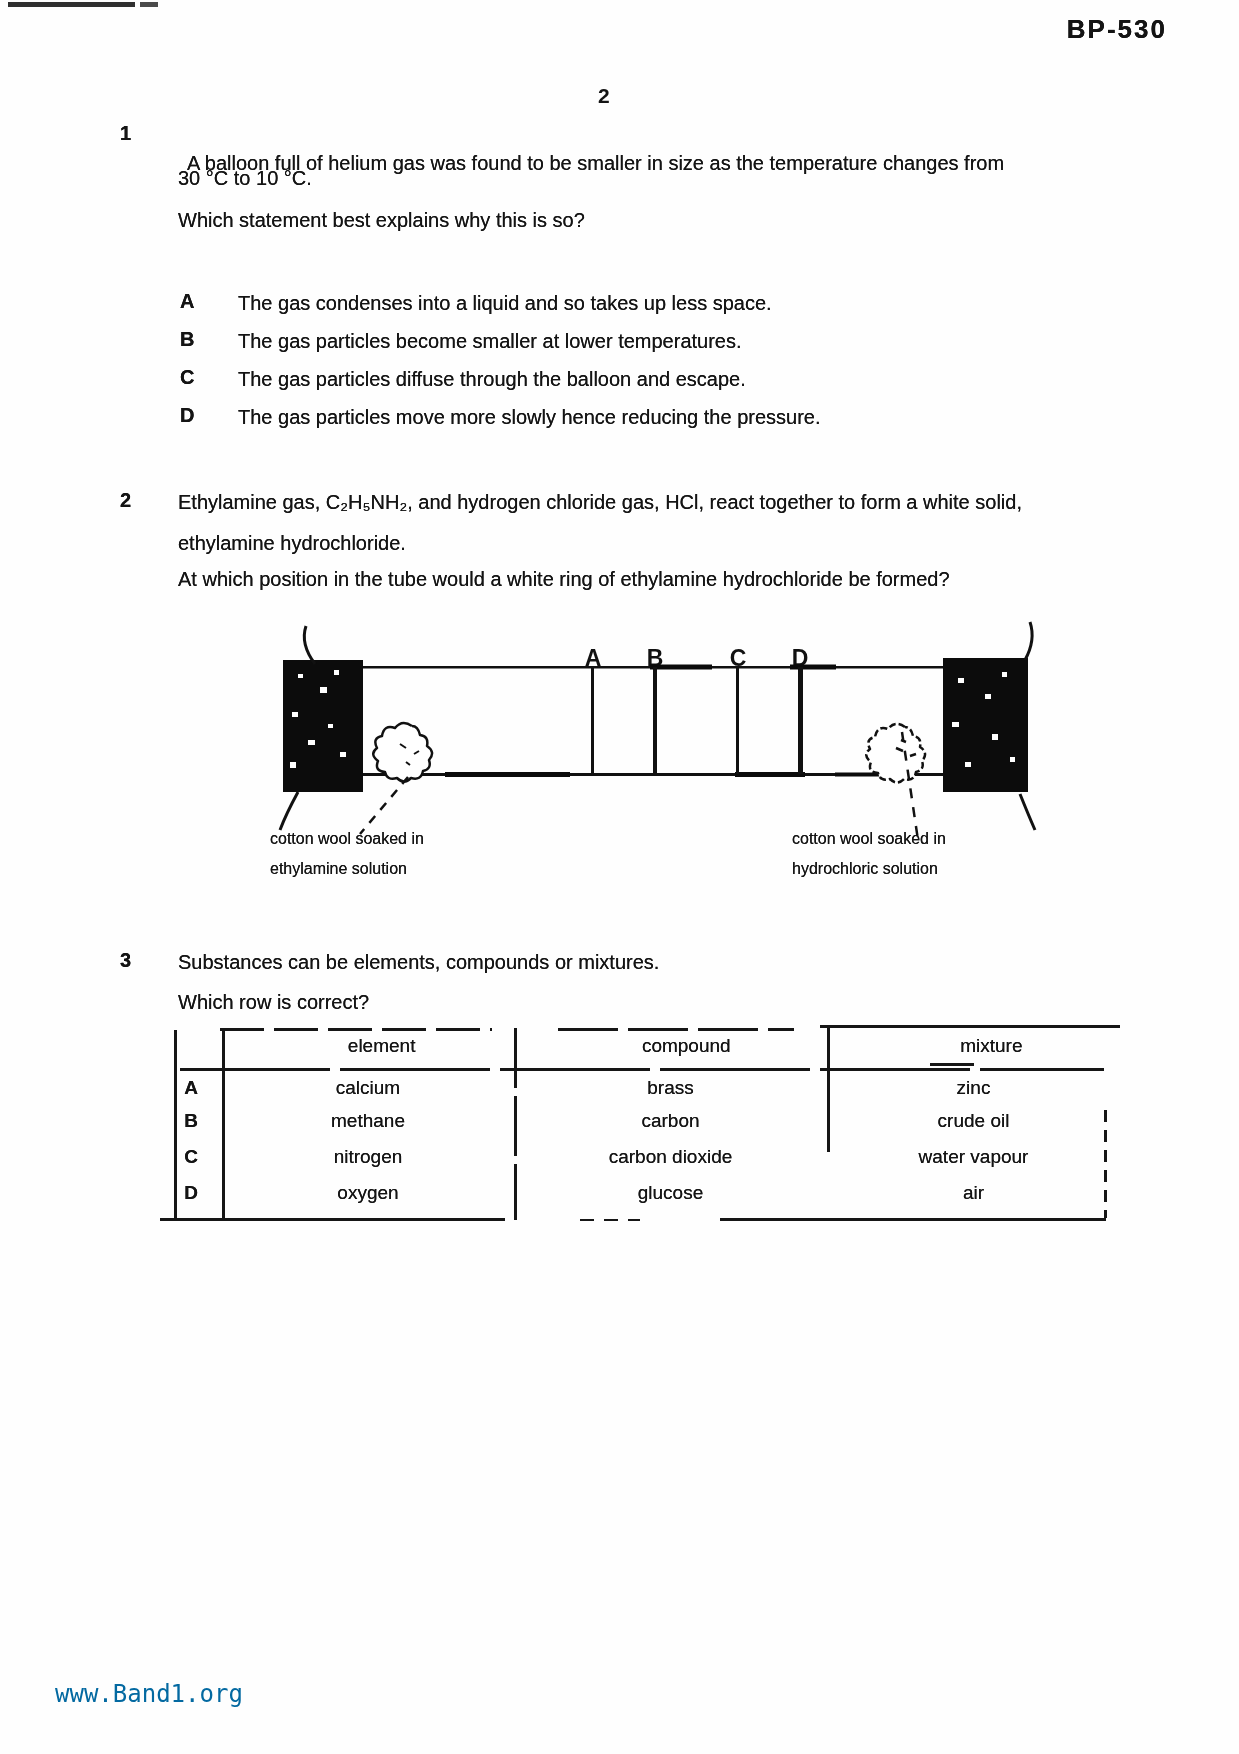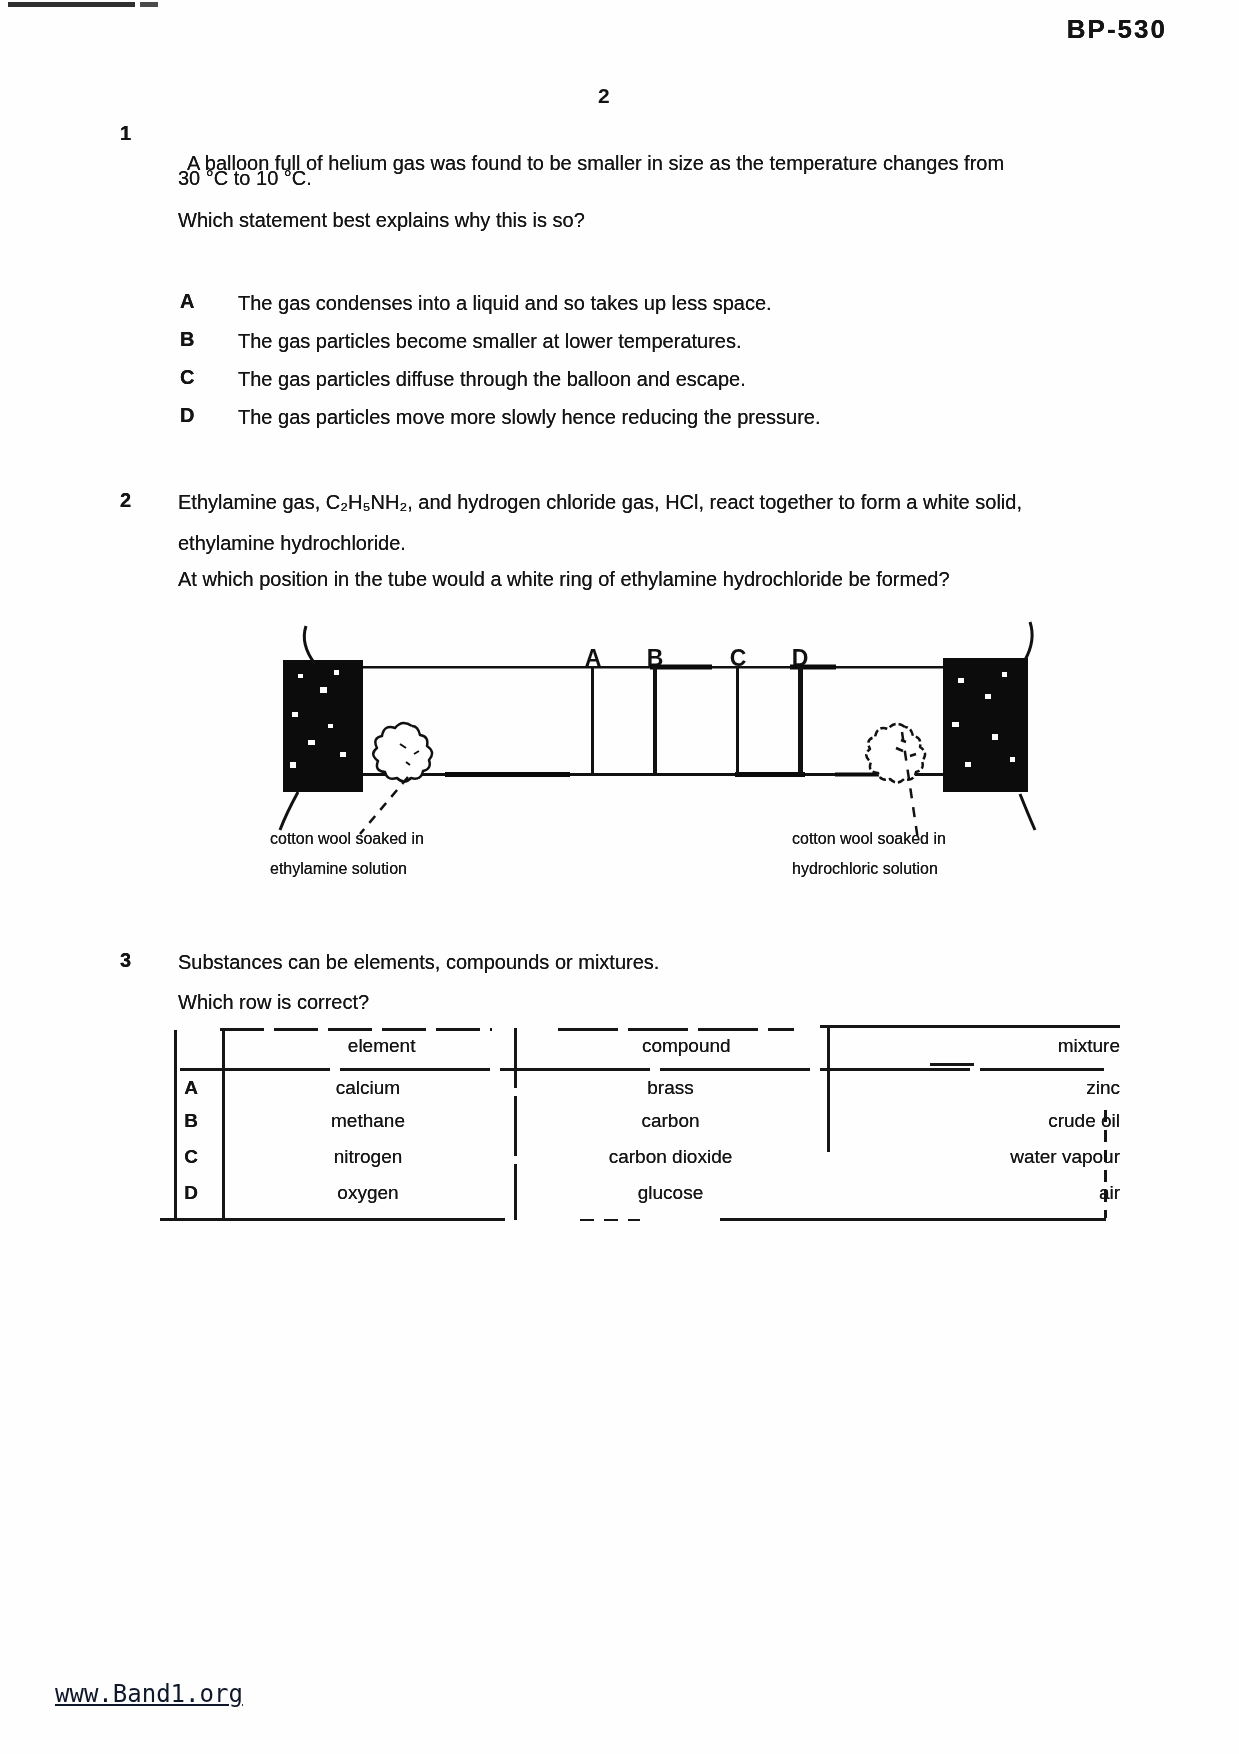--- a/index.html
+++ b/index.html
@@ -32,26 +32,26 @@
     font-size:16px;line-height:30px;
     text-shadow:0 0 .5px rgba(0,0,0,.85);
   }
   
   .qtable{position:absolute;left:160px;top:1022px;width:960px;height:200px;}
   .qtable .hline,.qtable .vline{position:absolute;background:#161616;}
   .trow{position:absolute;left:0;display:flex;width:960px;height:28px;align-items:center;}
   .trow .c0{width:62px;text-align:center;font-weight:bold;}
   .trow .c1{width:292px;text-align:center;}
   .trow .c2{width:313px;text-align:center;}
-  .trow .c3{width:293px;text-align:right;}
+  .trow .c3{width:293px;text-align:center;}
   .trow span{font-size:19px;text-shadow:0 0 .5px rgba(0,0,0,.85);}
   .footer{
     position:absolute;left:55px;top:1680px;
     font-family:"DejaVu Sans Mono","Liberation Mono",monospace;
-    font-size:24px;color:#0f172a;text-decoration:underline;
+    font-size:24px;color:#0369a1;
   }
   .diagram{position:absolute;left:250px;top:612px;}
 </style>
 </head>
 <body>
 
 <div class="page">
 
   <div class="scanbar" style="left:8px;top:2px;width:127px;height:5px;"></div>
   <div class="scanbar" style="left:140px;top:2px;width:18px;height:5px;background:#4a4a4a;"></div>

